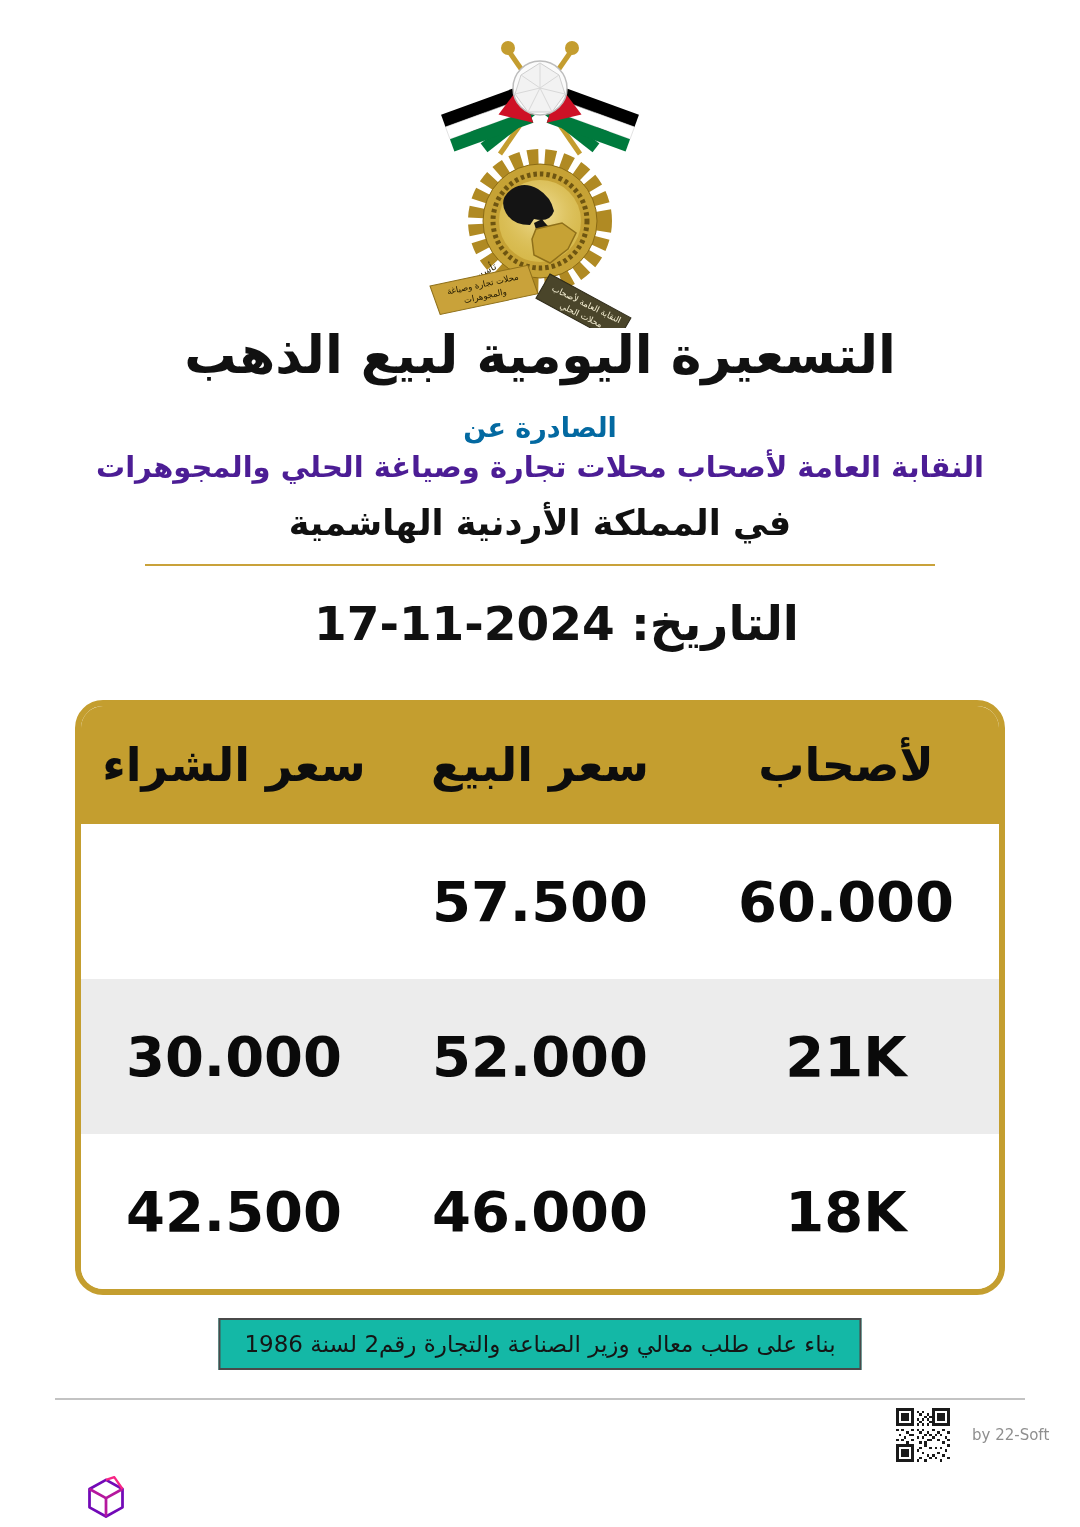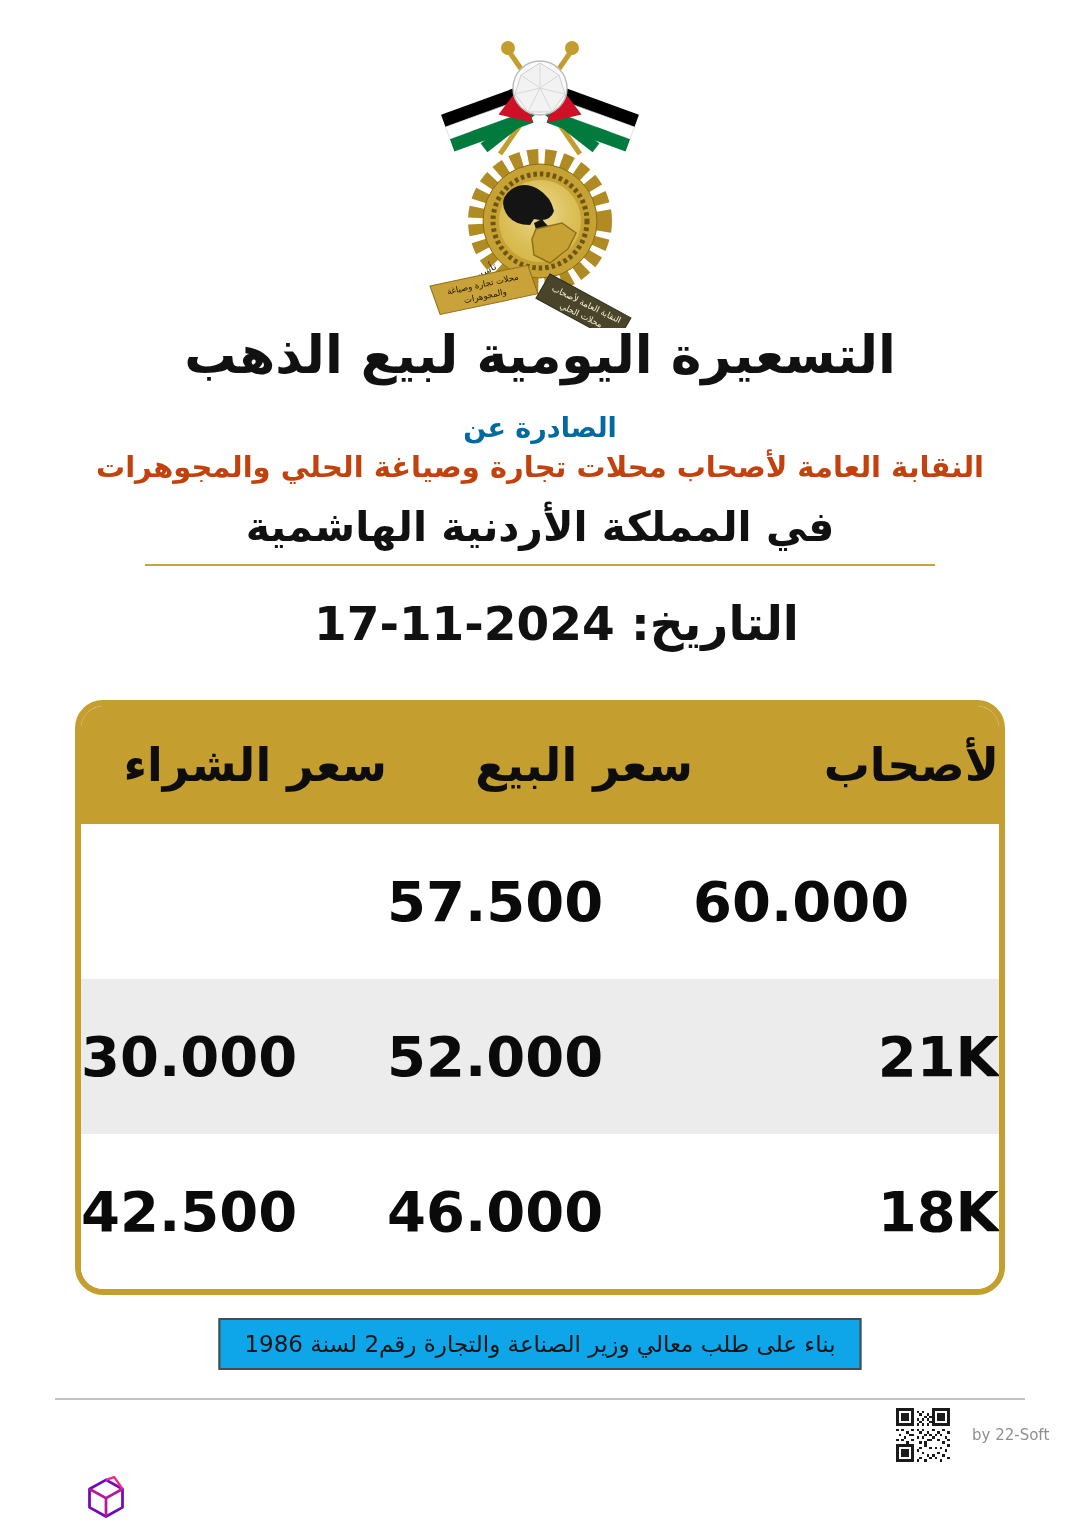--- a/index.html
+++ b/index.html
@@ -6,48 +6,48 @@
   html,body { background:#ffffff; }
   .page {
     position:relative; width:1080px; height:1527px; margin:0 auto;
     background:#ffffff; overflow:hidden;
     font-family:"DejaVu Sans", sans-serif; color:#111;
   }
   .center-col { position:absolute; left:0; right:0; text-align:center; direction:rtl; }
   .logo-wrap { position:absolute; top:36px; left:50%; transform:translateX(-50%); width:280px; height:292px; }
   .title   { top:325px; font-size:52px; font-weight:bold; letter-spacing:0.5px; }
   .issued  { top:412px; font-size:27px; font-weight:600; color:#0369a1; }
-  .org     { top:450px; font-size:29px; font-weight:700; color:#c2410c; }
-  .country { top:503px; font-size:41px; font-weight:bold;text-align:center; }
+  .org     { top:450px; font-size:29px; font-weight:700; color:#4c1d95; }
+  .country { top:503px; font-size:35px; font-weight:bold;text-align:center; }
   .gold-rule { position:absolute; top:564px; left:145px; width:790px; height:2px; background:#C9A23A; }
   .date    { top:596px; font-size:47px; font-weight:bold;margin-left:33px; }
   .date .num { direction:ltr; unicode-bidi:embed; }
 
   .price-card {
     position:absolute; top:700px; left:75px; width:930px; height:595px;
     border:6px solid #C49E2F; border-radius:28px; overflow:hidden;
     background:#ffffff; direction:rtl; display:flex; flex-direction:column;
   }
   .price-header {
     background:#C49E2F; height:118px; flex:0 0 118px;
     display:grid; grid-template-columns:1fr 1fr 1fr; align-items:center;
     font-size:46px; font-weight:bold; color:#0d0d0d;
   }
   .price-row {
     flex:1; display:grid; grid-template-columns:1fr 1fr 1fr; align-items:center;
     font-size:56px; font-weight:bold; color:#0a0a0a; background:#ffffff;
   }
   .price-row.alt { background:#ECECEC; }
-  .cell { }
+  .cell { text-align:center; }
   .cell.num { direction:ltr; }
 
   .note-box {
     position:absolute; top:1318px; left:50%; transform:translateX(-50%);
     border:2px solid #4a4a4a; padding:11px 24px; font-size:23px; font-weight:500;
-    direction:rtl; white-space:nowrap; color:#151515; background:#0ea5e9;
+    direction:rtl; white-space:nowrap; color:#151515; background:#14b8a6;
   }
   .divider { position:absolute; top:1398px; left:55px; width:970px; height:2px; background:#c3c3c3; }
 
   .brand { position:absolute; left:56px; top:1476px; width:72px; text-align:right; }
   .brand-label { display:block; margin-top:2px; font-size:10px; color:#c59ec0; letter-spacing:1px; }
 
   .qr-area { position:absolute; left:896px; top:1408px; display:flex; align-items:center; gap:22px; }
   .qr-caption { font-size:15px; color:#8f8f8f; white-space:nowrap; }
 </style>
 </head>

